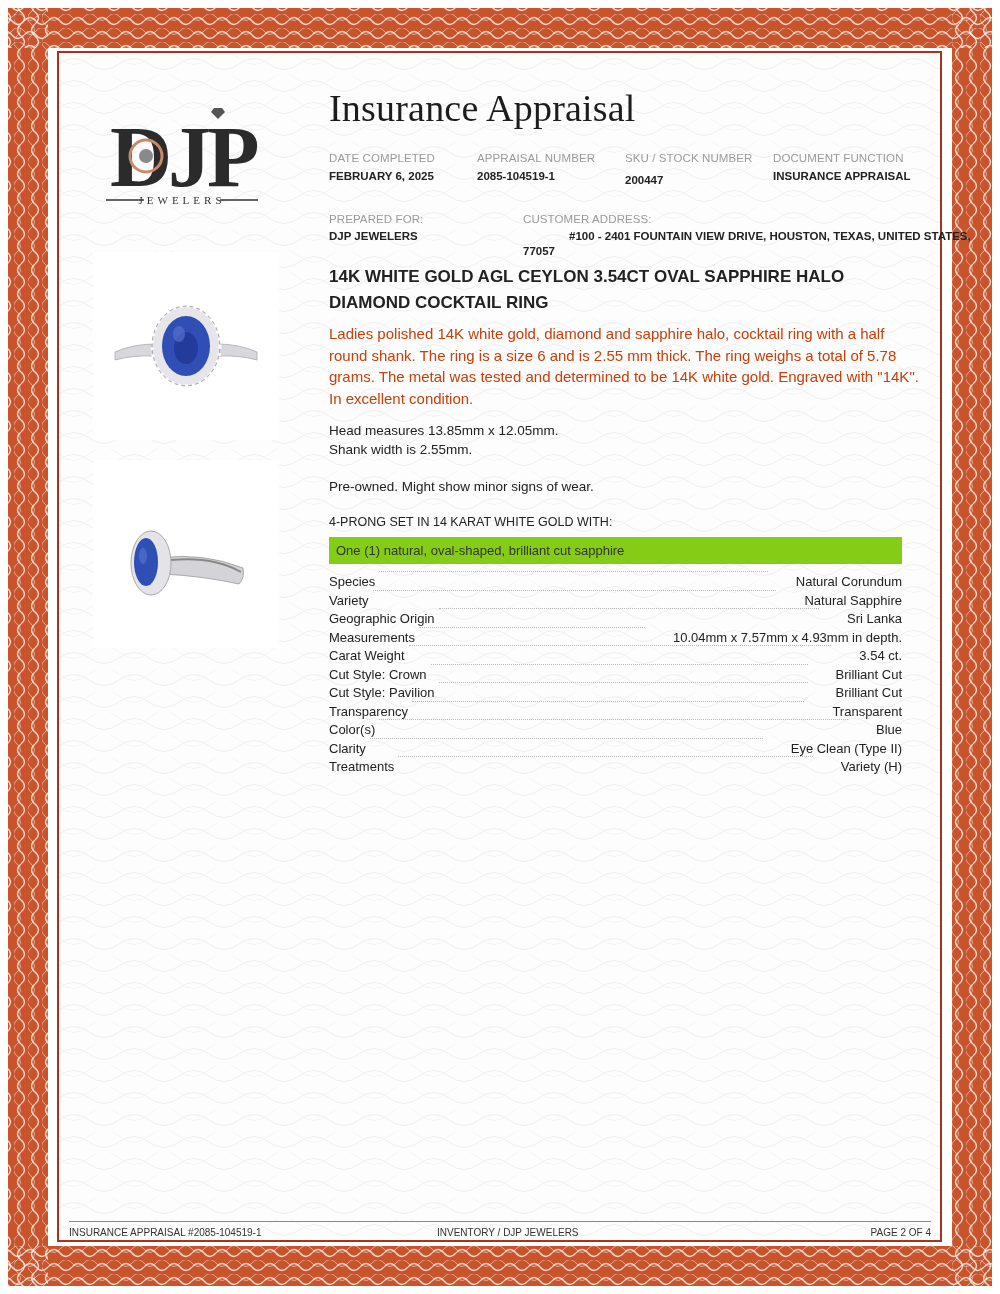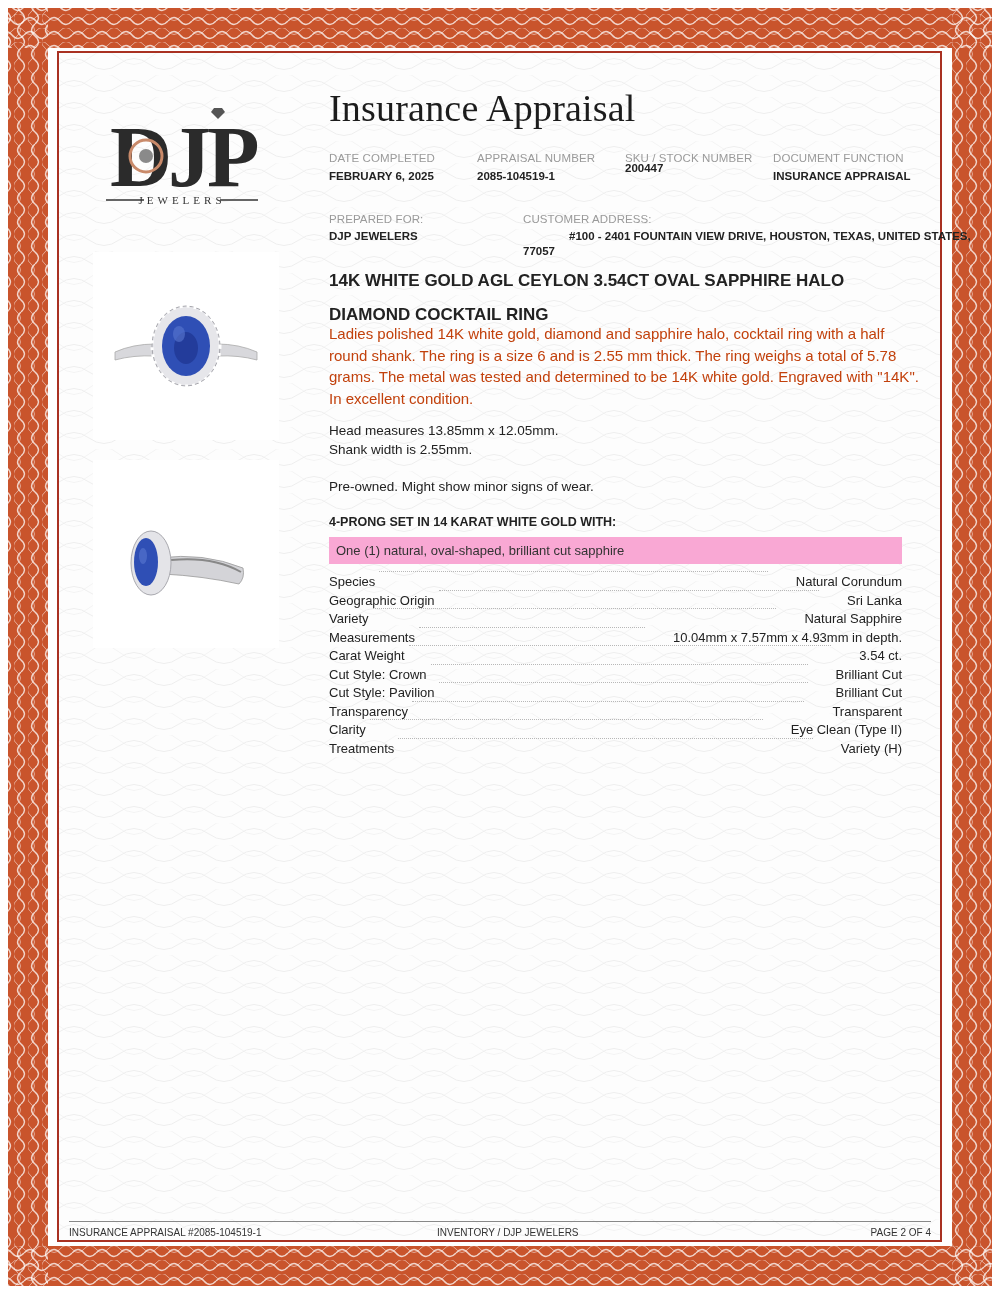--- a/index.html
+++ b/index.html
@@ -8,25 +8,25 @@
     border:40px solid #c9542c;
     background:#fff;
   }
   .guilloche-svg { position:absolute; left:0; top:0; width:1000px; height:1294px; pointer-events:none; }
   .inner-frame { position:absolute; left:57px; top:51px; width:885px; height:1191px; box-sizing:border-box; border:2px solid #a93122; background:#fdfdfd; overflow:hidden; }
   .watermark { position:absolute; left:0; top:0; width:100%; height:100%; opacity:0.5; }
   .logo { position:absolute; left:106px; top:104px; width:152px; height:108px; }
   .title { position:absolute; left:329px; top:86px; font-family:"Liberation Serif", serif; font-size:38px; color:#1c1c1c; letter-spacing:0.2px; }
   .meta-label { position:absolute; font-size:11.5px; color:#9a9a9a; letter-spacing:0.1px; }
   .meta-value { position:absolute; font-size:11.5px; font-weight:bold; color:#222; }
-  .item-title { position:absolute; left:329px; top:264px; width:580px; font-size:17px; font-weight:bold; line-height:34px; color:#222; }
+  .item-title { position:absolute; left:329px; top:264px; width:580px; font-size:17px; font-weight:bold; line-height:26px; color:#222; }
   .para { position:absolute; left:329px; width:590px; font-size:15px; line-height:21.5px; color:#c2410c; }
   .para-sm { position:absolute; left:329px; width:590px; font-size:13.5px; line-height:19px; color:#222; }
-  .section-head { position:absolute; left:329px; top:515px; font-size:12.5px; font-weight:bold; color:#222; }
-  .stone-bar { position:absolute; left:329px; top:537px; width:573px; height:27px; background:#f9a8d4; box-sizing:border-box; padding-left:7px; line-height:27px; font-size:13px; color:#333; }
+  .section-head { position:absolute; left:329px; top:515px; font-size:12.5px; font-weight:normal; color:#222; }
+  .stone-bar { position:absolute; left:329px; top:537px; width:573px; height:27px; background:#84cc16; box-sizing:border-box; padding-left:7px; line-height:27px; font-size:13px; color:#333; }
   .specs { position:absolute; left:329px; top:574px; width:573px; }
   .spec-row { display:flex; align-items:flex-start; height:18.5px; font-size:13px; color:#222; }
   .spec-label { white-space:nowrap; }
   .spec-dots { flex:1; border-bottom:1px dotted #b8b8b8; margin:0 4px; transform:translateY(-3px); }
   .spec-value { white-space:nowrap;padding-left:24px; }
   .photo { position:absolute; left:93px; width:186px; height:188px; background:#fff; }
   .footer-line { position:absolute; left:69px; top:1221px; width:862px; height:1px; background:#888; }
   .footer-text { position:absolute; top:1227px; font-size:10px; color:#333; }
 </style>
 </head>
@@ -74,21 +74,21 @@
   </svg>
 </div>
 
 <div class="title">Insurance Appraisal</div>
 
 <div class="meta-label" style="left:329px;top:152px;">DATE COMPLETED</div>
 <div class="meta-value" style="left:329px;top:170px;">FEBRUARY 6, 2025</div>
 <div class="meta-label" style="left:477px;top:152px;">APPRAISAL NUMBER</div>
 <div class="meta-value" style="left:477px;top:170px;">2085-104519-1</div>
 <div class="meta-label" style="left:625px;top:152px;">SKU / STOCK NUMBER</div>
-<div class="meta-value" style="left:625px;top:162px;">200447</div>
+<div class="meta-value" style="left:625px;top:174px;">200447</div>
 <div class="meta-label" style="left:773px;top:152px;">DOCUMENT FUNCTION</div>
 <div class="meta-value" style="left:773px;top:170px;">INSURANCE APPRAISAL</div>
 
 <div class="meta-label" style="left:329px;top:213px;">PREPARED FOR:</div>
 <div class="meta-value" style="left:329px;top:230px;">DJP JEWELERS</div>
 <div class="meta-label" style="left:523px;top:213px;">CUSTOMER ADDRESS:</div>
 <div class="meta-value" style="left:523px;top:230px;margin-left:46px;">#100 - 2401 FOUNTAIN VIEW DRIVE, HOUSTON, TEXAS, UNITED STATES,</div>
 <div class="meta-value" style="left:523px;top:245px;">77057</div>
 
 <div class="photo" style="top:252px;">
@@ -120,28 +120,28 @@
 <div class="section-head">4-PRONG SET IN 14 KARAT WHITE GOLD WITH:</div>
 <div class="stone-bar">One (1) natural, oval-shaped, brilliant cut sapphire</div>
 
 <div class="specs">
   <div class="spec-row">
       <span class="spec-label">Species</span>
       <span class="spec-dots"></span>
       <span class="spec-value">Natural Corundum</span>
     </div>
   <div class="spec-row">
+      <span class="spec-label">Variety</span>
+      <span class="spec-dots"></span>
+      <span class="spec-value">Natural Sapphire</span>
+    </div>
+  <div class="spec-row">
       <span class="spec-label">Geographic Origin</span>
       <span class="spec-dots"></span>
       <span class="spec-value">Sri Lanka</span>
-    </div>
-  <div class="spec-row">
-      <span class="spec-label">Variety</span>
-      <span class="spec-dots"></span>
-      <span class="spec-value">Natural Sapphire</span>
     </div>
   <div class="spec-row">
       <span class="spec-label">Measurements</span>
       <span class="spec-dots"></span>
       <span class="spec-value">10.04mm x 7.57mm x 4.93mm in depth.</span>
     </div>
   <div class="spec-row">
       <span class="spec-label">Carat Weight</span>
       <span class="spec-dots"></span>
       <span class="spec-value">3.54 ct.</span>
@@ -155,20 +155,25 @@
       <span class="spec-label">Cut Style: Pavilion</span>
       <span class="spec-dots"></span>
       <span class="spec-value">Brilliant Cut</span>
     </div>
   <div class="spec-row">
       <span class="spec-label">Transparency</span>
       <span class="spec-dots"></span>
       <span class="spec-value">Transparent</span>
     </div>
   <div class="spec-row">
+      <span class="spec-label">Color(s)</span>
+      <span class="spec-dots"></span>
+      <span class="spec-value">Blue</span>
+    </div>
+  <div class="spec-row">
       <span class="spec-label">Clarity</span>
       <span class="spec-dots"></span>
       <span class="spec-value">Eye Clean (Type II)</span>
     </div>
   <div class="spec-row">
       <span class="spec-label">Treatments</span>
       <span class="spec-dots"></span>
       <span class="spec-value">Variety (H)</span>
     </div>
 </div>

